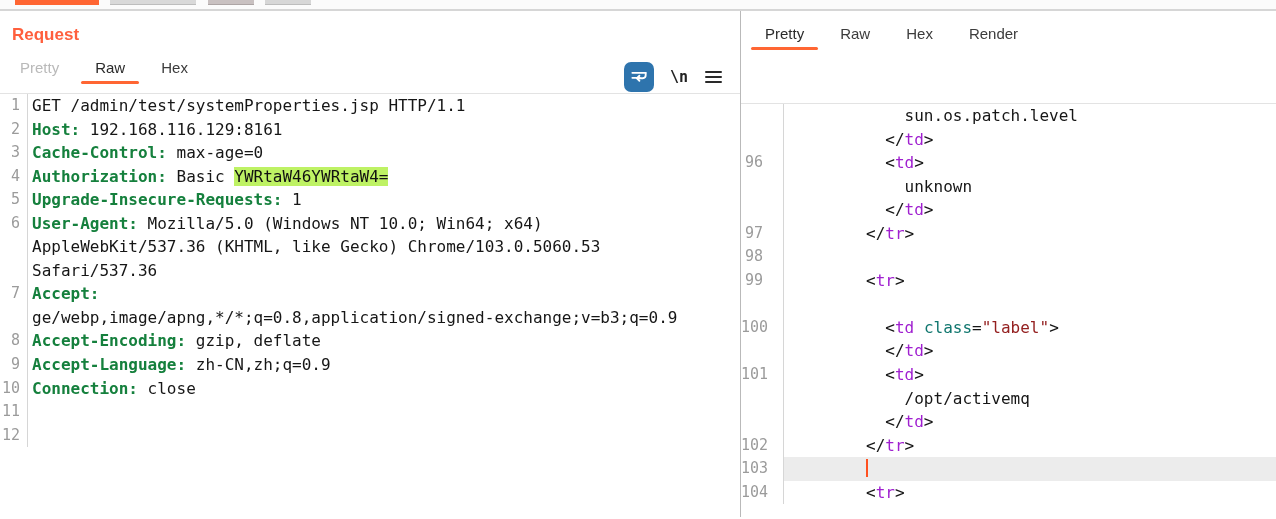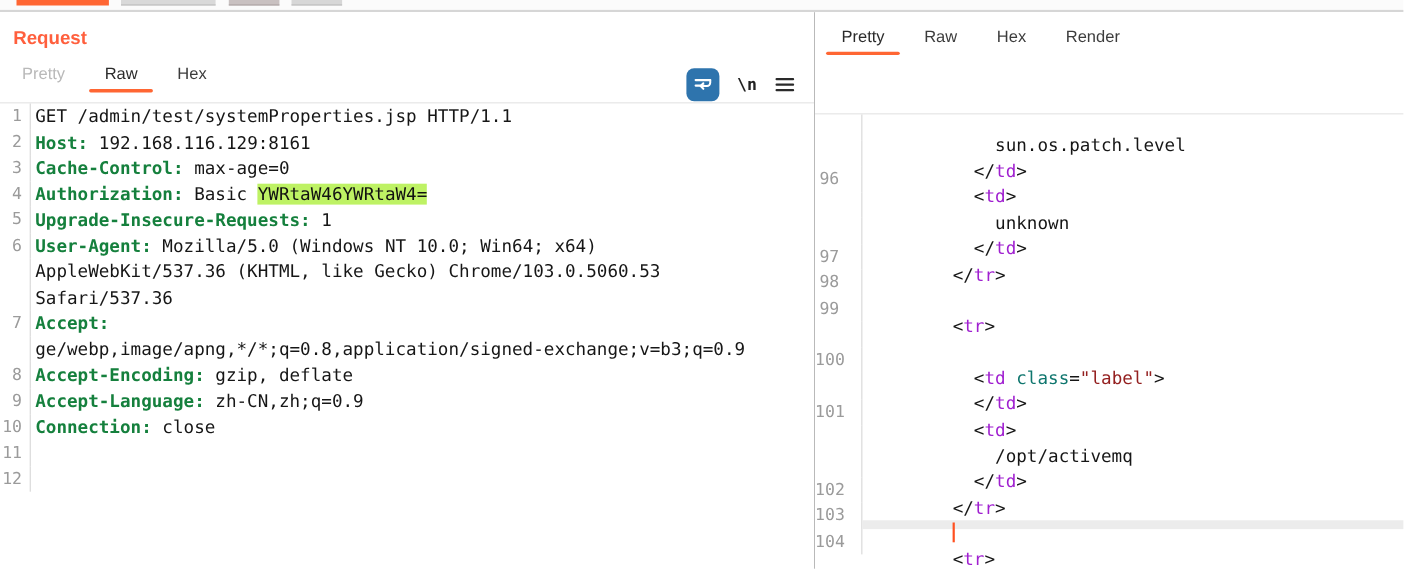--- a/index.html
+++ b/index.html
@@ -45,21 +45,21 @@
   .menubtn { cursor:pointer; display:flex; align-items:center; }
 
   
   .code { font-family:"DejaVu Sans Mono", monospace; font-size:16px; color:#161616; }
   .crow { display:flex; height:23.55px; line-height:23.55px; }
   .g { flex:none; text-align:right; color:#9b9b9b; font-size:15px;
        border-right:1px solid #d6d6d6; }
   .request  .g { width:28px; padding-right:7px; }
   .response .g { width:43px; padding-right:20px; }
   .c { flex:1; white-space:pre; padding-left:4px; }
-  .response .c { padding-left:5px;margin-top:16px; }
+  .response .c { padding-left:5px; }
   .crow.cur .c { background:#ececec; }
   .seg-p   { color:#161616; }
   .seg-h   { color:#15803d;font-weight:bold; }
   .seg-hl  { color:#111; background:#bef264; }
   .seg-tag { color:#a020d0; }
   .seg-attr{ color:#0f766e; }
   .seg-aval{ color:#942020; }
   .caret { display:inline-block; width:2px; height:18px; background:#ff5020;
            vertical-align:middle; margin-top:-3px; }
 </style>

